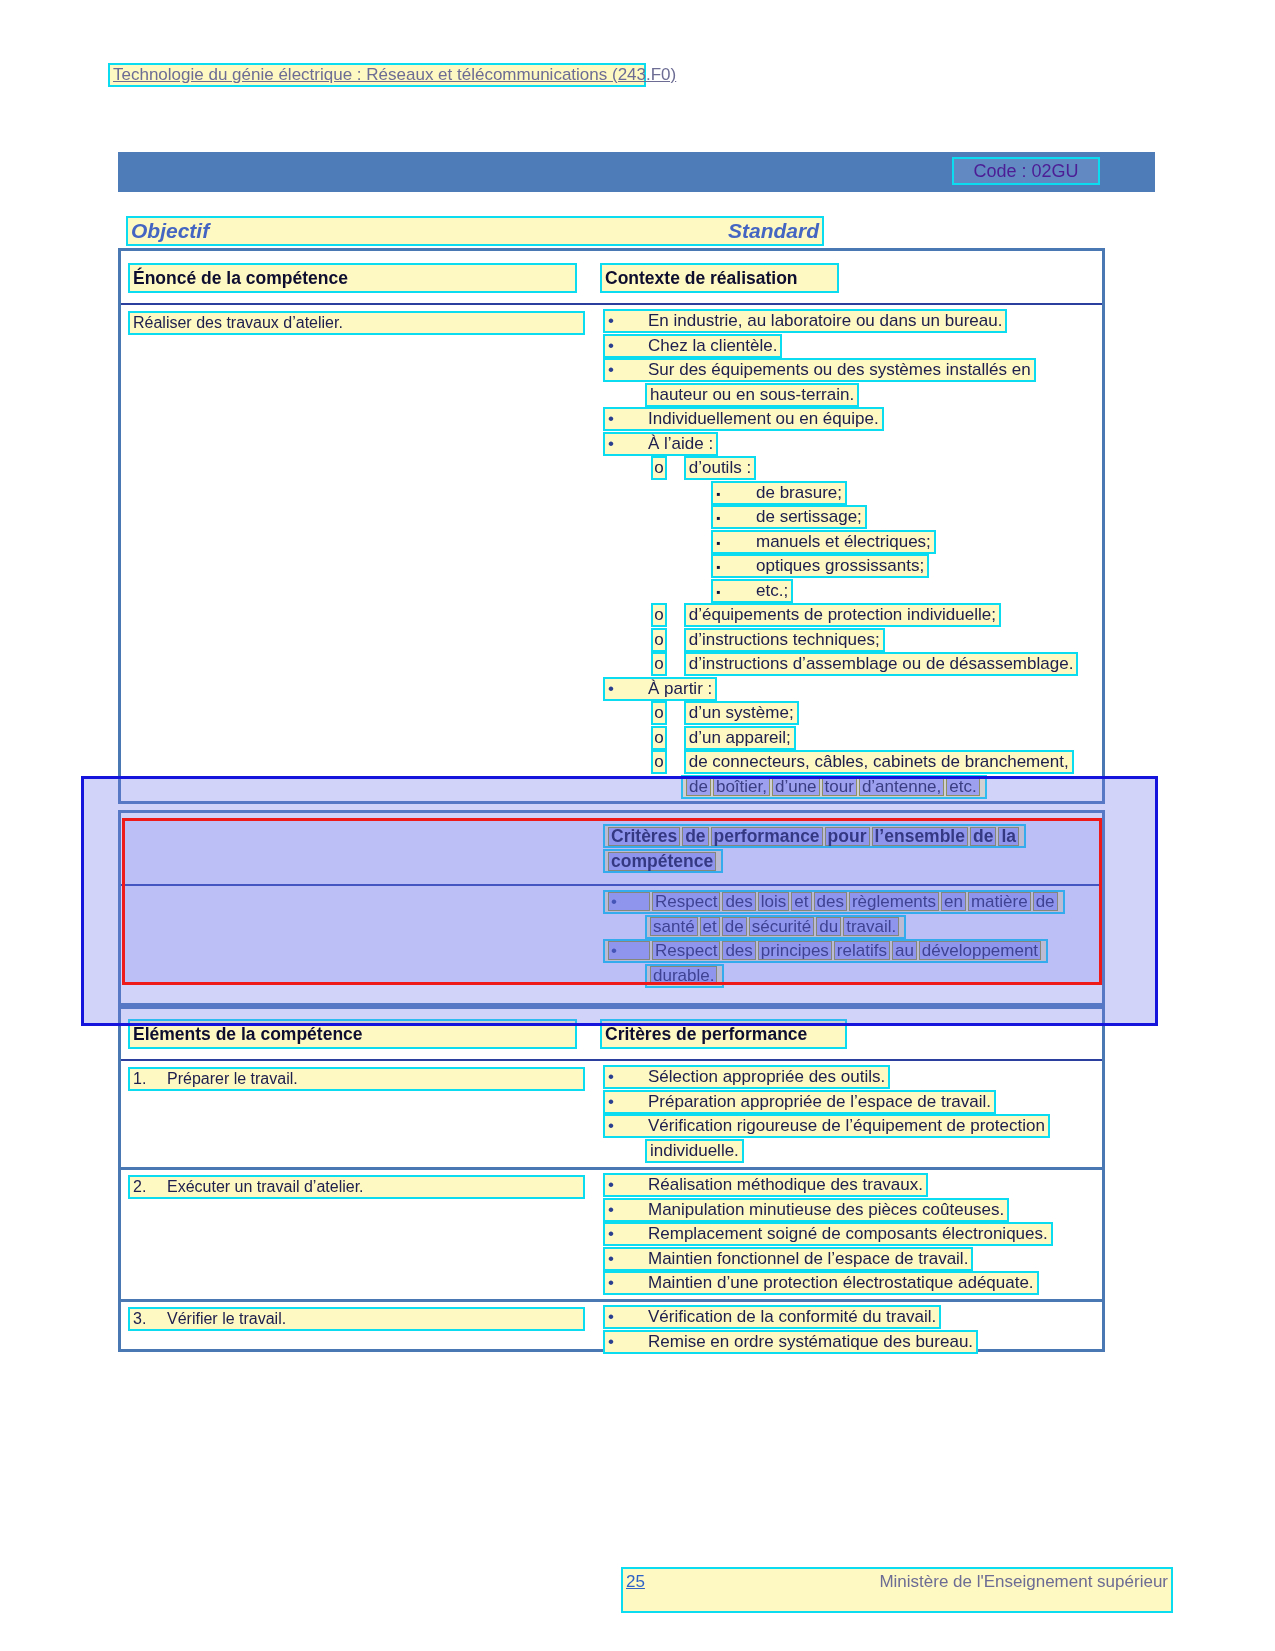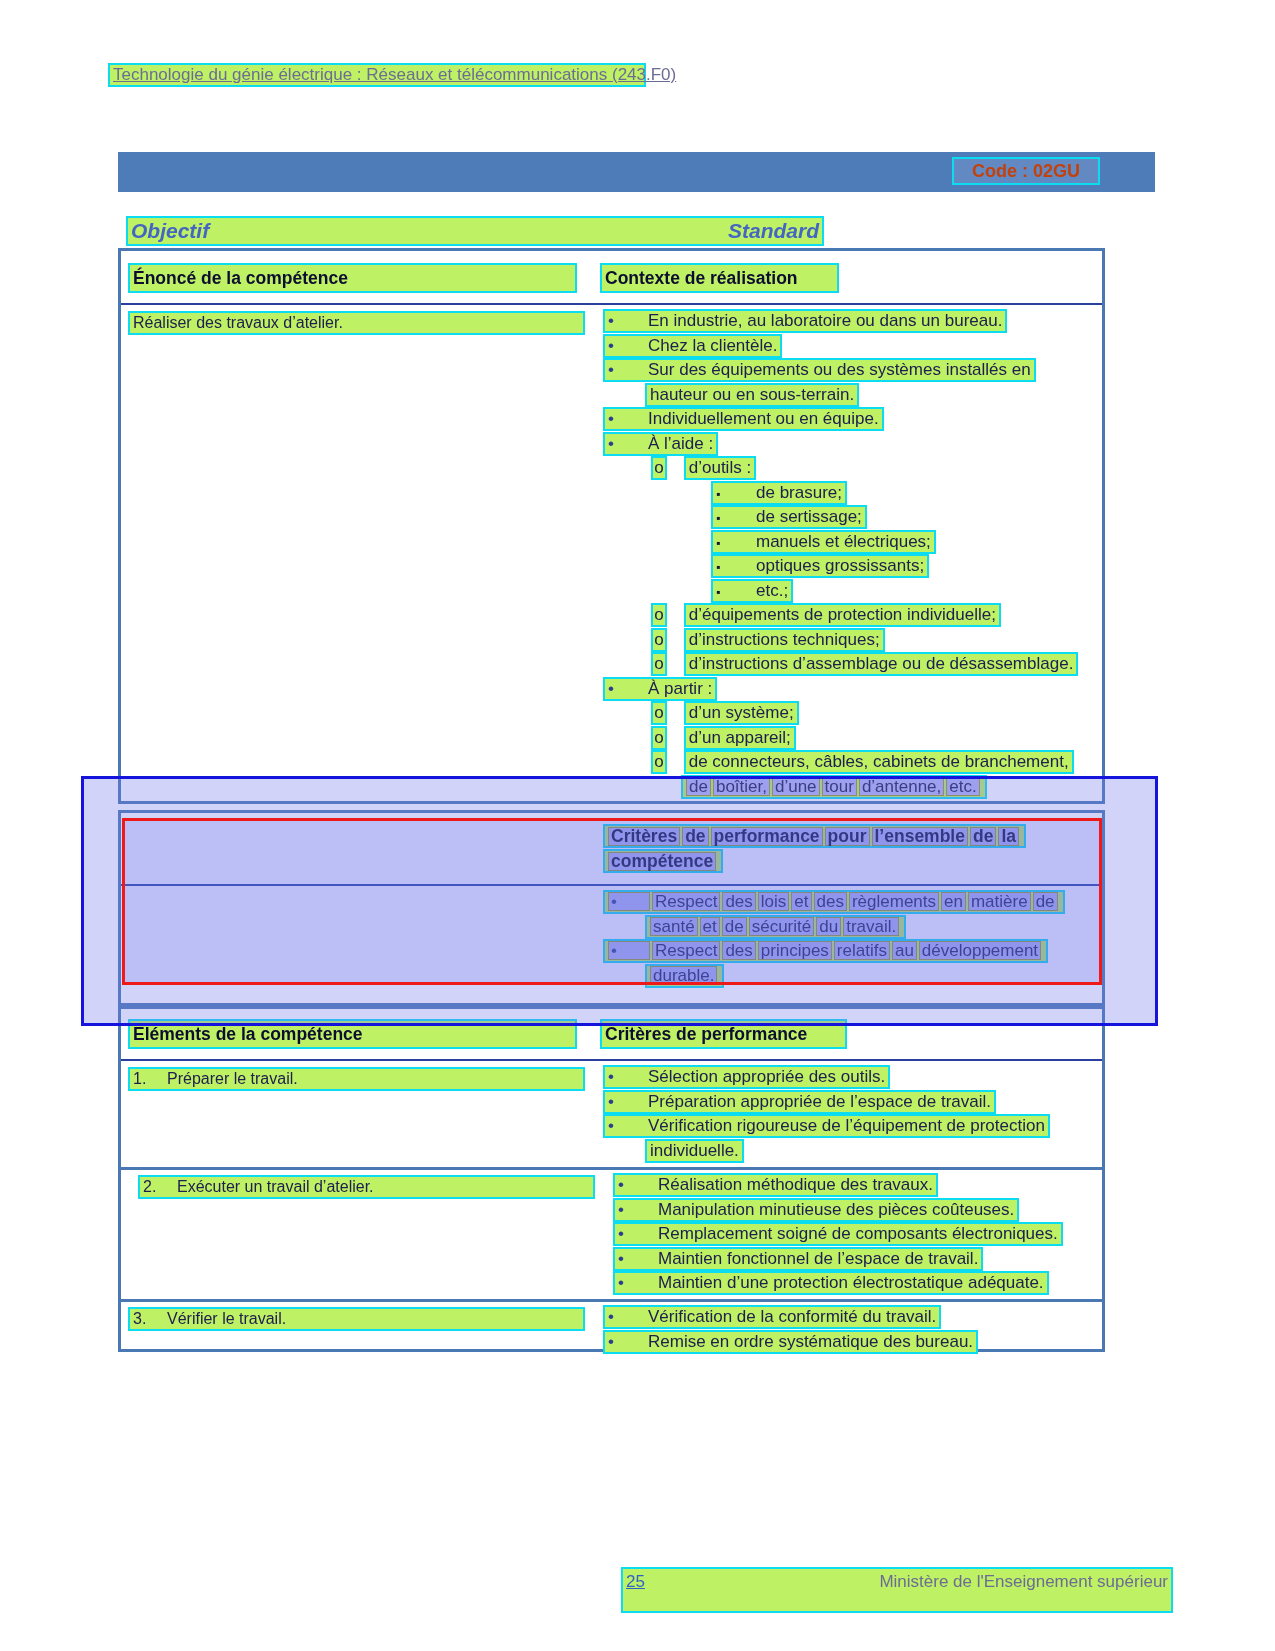--- a/index.html
+++ b/index.html
@@ -2,28 +2,28 @@
 <html><head>
 <meta charset="utf-8">
 <style>
   html,body{margin:0;padding:0;}
   body{width:1275px;height:1651px;position:relative;background:#ffffff;
        font-family:"Liberation Sans","DejaVu Sans",sans-serif;color:#20204f;}
   .abs{position:absolute;}
   
   .doc-header{font-size:17px;color:#6c6c94;text-decoration:underline;}
   .banner{background:#4d7cb8;}
-  .code{color:#c2410c;font-size:18px;font-weight:bold;}
+  .code{color:#4c1d95;font-size:18px;}
   .heading-row{font-size:21px;font-weight:bold;font-style:italic;color:#4565c2;}
   .tbl{border:3px solid #4a78b2;box-sizing:border-box;background:transparent;}
   .thead{font-weight:bold;font-size:17.5px;color:#0d0d30;}
   .sep{position:absolute;left:0;right:0;background:#2b3f9f;height:2px;}
   .rowsep{position:absolute;left:0;right:0;background:#4a78b2;height:3px;}
   
-  .hl{display:inline-block;border:2px solid #0cdcf0;background:#bef264;
+  .hl{display:inline-block;border:2px solid #0cdcf0;background:#fef9c3;
       padding:0 3px;line-height:20px;height:24px;box-sizing:border-box;
       white-space:nowrap;vertical-align:top;}
   .hl.wide{width:449px;}
   .hl.wide2{width:239px;}
   .hl.wide3{width:247px;}
   .hl.cellw{width:457px;}
   .ln{height:24.5px;font-size:17px;white-space:nowrap;}
   .ln.bold{font-weight:bold;font-size:17.5px;color:#0d0d30;}
   .l1{margin-left:482px;} .c1{margin-left:524px;}
   .l2{margin-left:530px;} .l3{margin-left:590px;}
@@ -128,21 +128,21 @@
     </div>
     <div>
         <div class="ln l1"><span class="hl"><span class="blt">•</span><span class="txt">Sélection appropriée des outils.</span></span></div>
         <div class="ln l1"><span class="hl"><span class="blt">•</span><span class="txt">Préparation appropriée de l’espace de travail.</span></span></div>
         <div class="ln l1"><span class="hl"><span class="blt">•</span><span class="txt">Vérification rigoureuse de l’équipement de protection</span></span></div>
         <div class="ln c1"><span class="hl"><span class="txt">individuelle.</span></span></div>
       </div>
   </div>
   <div class="rowsep" style="top:158px;"></div>
 
-  <div class="abs" style="left:10px;top:164px;width:987px;">
+  <div class="abs" style="left:0;top:164px;width:987px;">
     <div class="abs" style="left:7px;top:2px;">
       <span class="hl cellw"><span class="num">2.</span><span>Exécuter un travail d’atelier.</span></span>
     </div>
     <div>
         <div class="ln l1"><span class="hl"><span class="blt">•</span><span class="txt">Réalisation méthodique des travaux.</span></span></div>
         <div class="ln l1"><span class="hl"><span class="blt">•</span><span class="txt">Manipulation minutieuse des pièces coûteuses.</span></span></div>
         <div class="ln l1"><span class="hl"><span class="blt">•</span><span class="txt">Remplacement soigné de composants électroniques.</span></span></div>
         <div class="ln l1"><span class="hl"><span class="blt">•</span><span class="txt">Maintien fonctionnel de l’espace de travail.</span></span></div>
         <div class="ln l1"><span class="hl"><span class="blt">•</span><span class="txt">Maintien d’une protection électrostatique adéquate.</span></span></div>
       </div>

